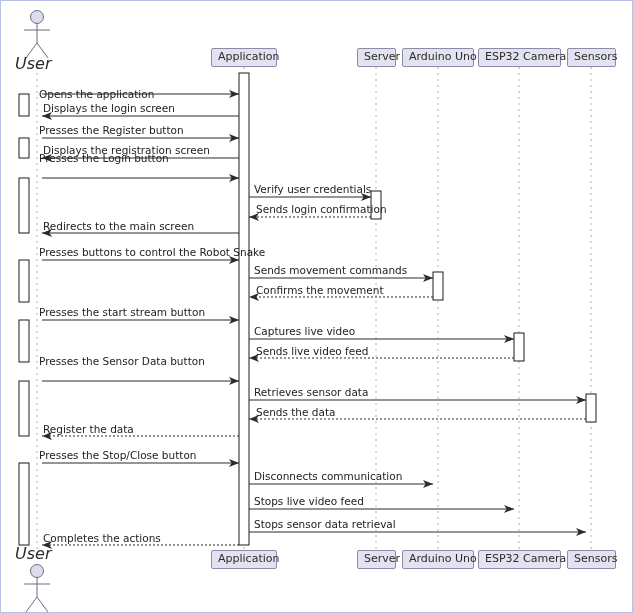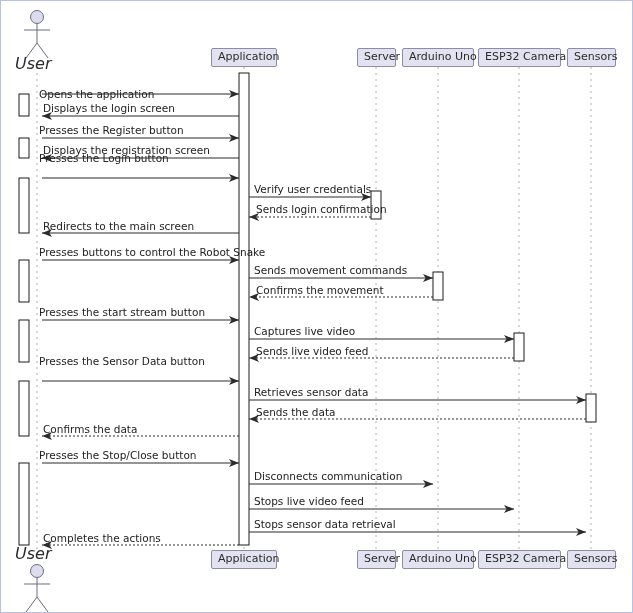--- a/index.html
+++ b/index.html
@@ -147,21 +147,21 @@
       <div class="msg-label" style="left: 42px; top: 219px;">Redirects to the main screen</div>
       <div class="msg-label" style="left: 38px; top: 245px;">Presses buttons to control the Robot Snake</div>
       <div class="msg-label" style="left: 253px; top: 263px;">Sends movement commands</div>
       <div class="msg-label" style="left: 255px; top: 283px;">Confirms the movement</div>
       <div class="msg-label" style="left: 38px; top: 305px;">Presses the start stream button</div>
       <div class="msg-label" style="left: 253px; top: 324px;">Captures live video</div>
       <div class="msg-label" style="left: 255px; top: 344px;">Sends live video feed</div>
       <div class="msg-label" style="left: 38px; top: 354px;">Presses the Sensor Data button</div>
       <div class="msg-label" style="left: 253px; top: 385px;">Retrieves sensor data</div>
       <div class="msg-label" style="left: 255px; top: 405px;">Sends the data</div>
-      <div class="msg-label" style="left: 42px; top: 422px;">Confirms the data</div>
+      <div class="msg-label" style="left: 42px; top: 422px;">Register the data</div>
       <div class="msg-label" style="left: 38px; top: 448px;">Presses the Stop/Close button</div>
       <div class="msg-label" style="left: 253px; top: 469px;">Disconnects communication</div>
       <div class="msg-label" style="left: 253px; top: 494px;">Stops live video feed</div>
       <div class="msg-label" style="left: 253px; top: 517px;">Stops sensor data retrieval</div>
       <div class="msg-label" style="left: 42px; top: 531px;">Completes the actions</div>
     </div>
 
   <div class="actor-label" style="left:14px;top:56px;">User</div>
   <div class="actor-label" style="left:14px;top:546px;">User</div>
 </div>

